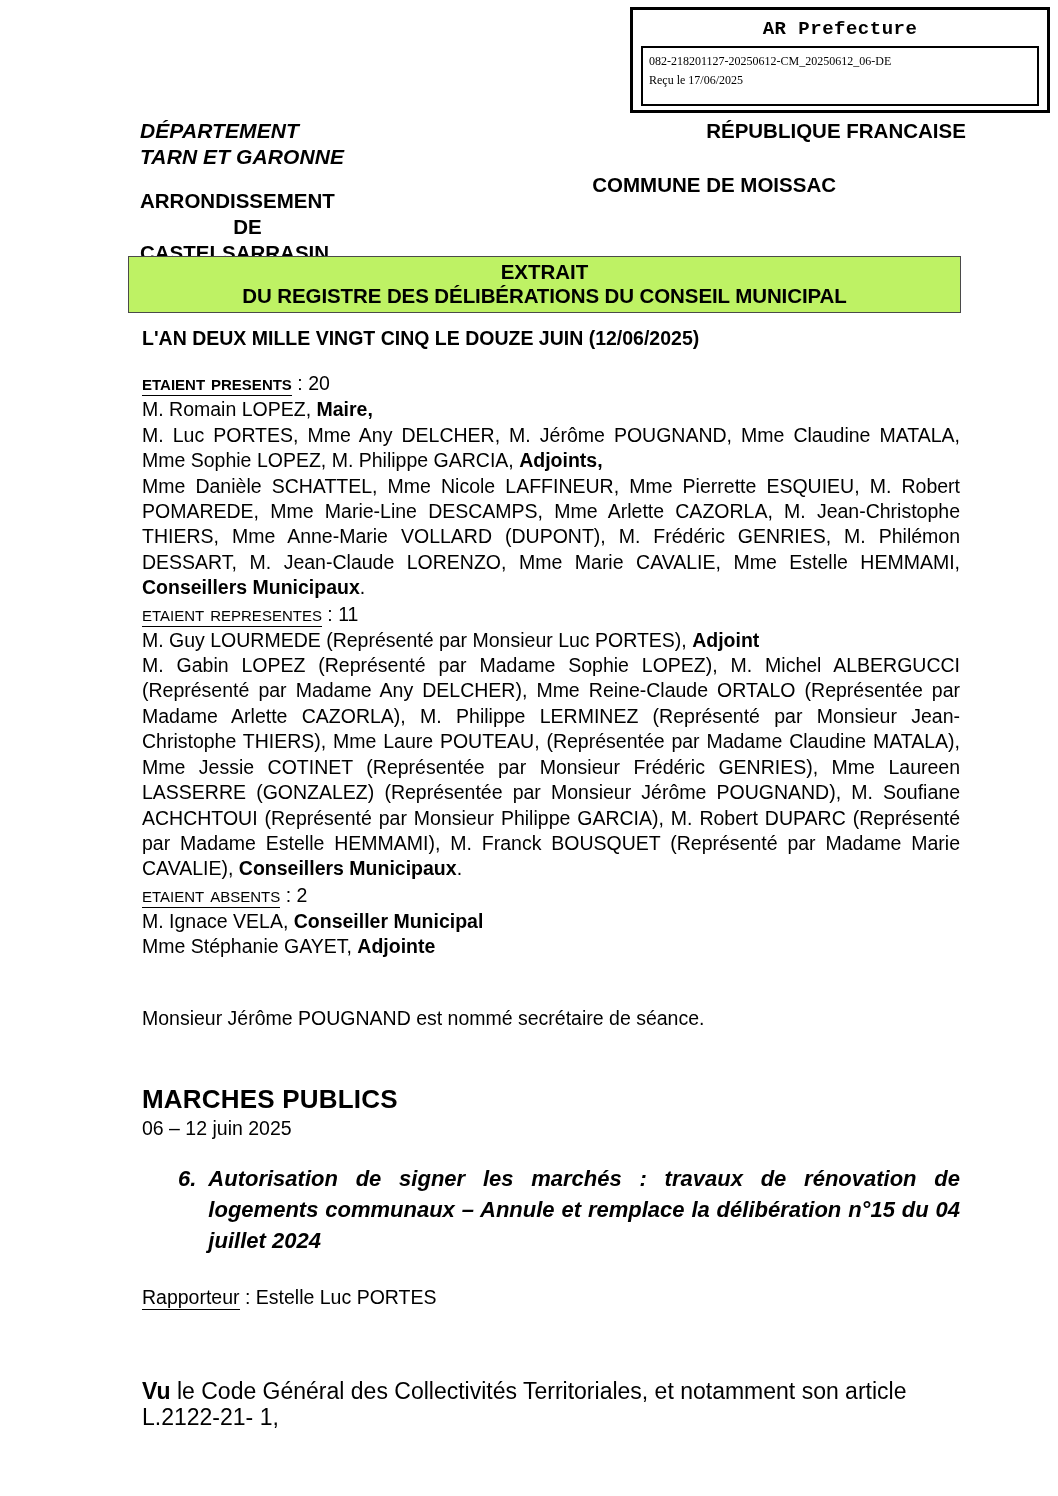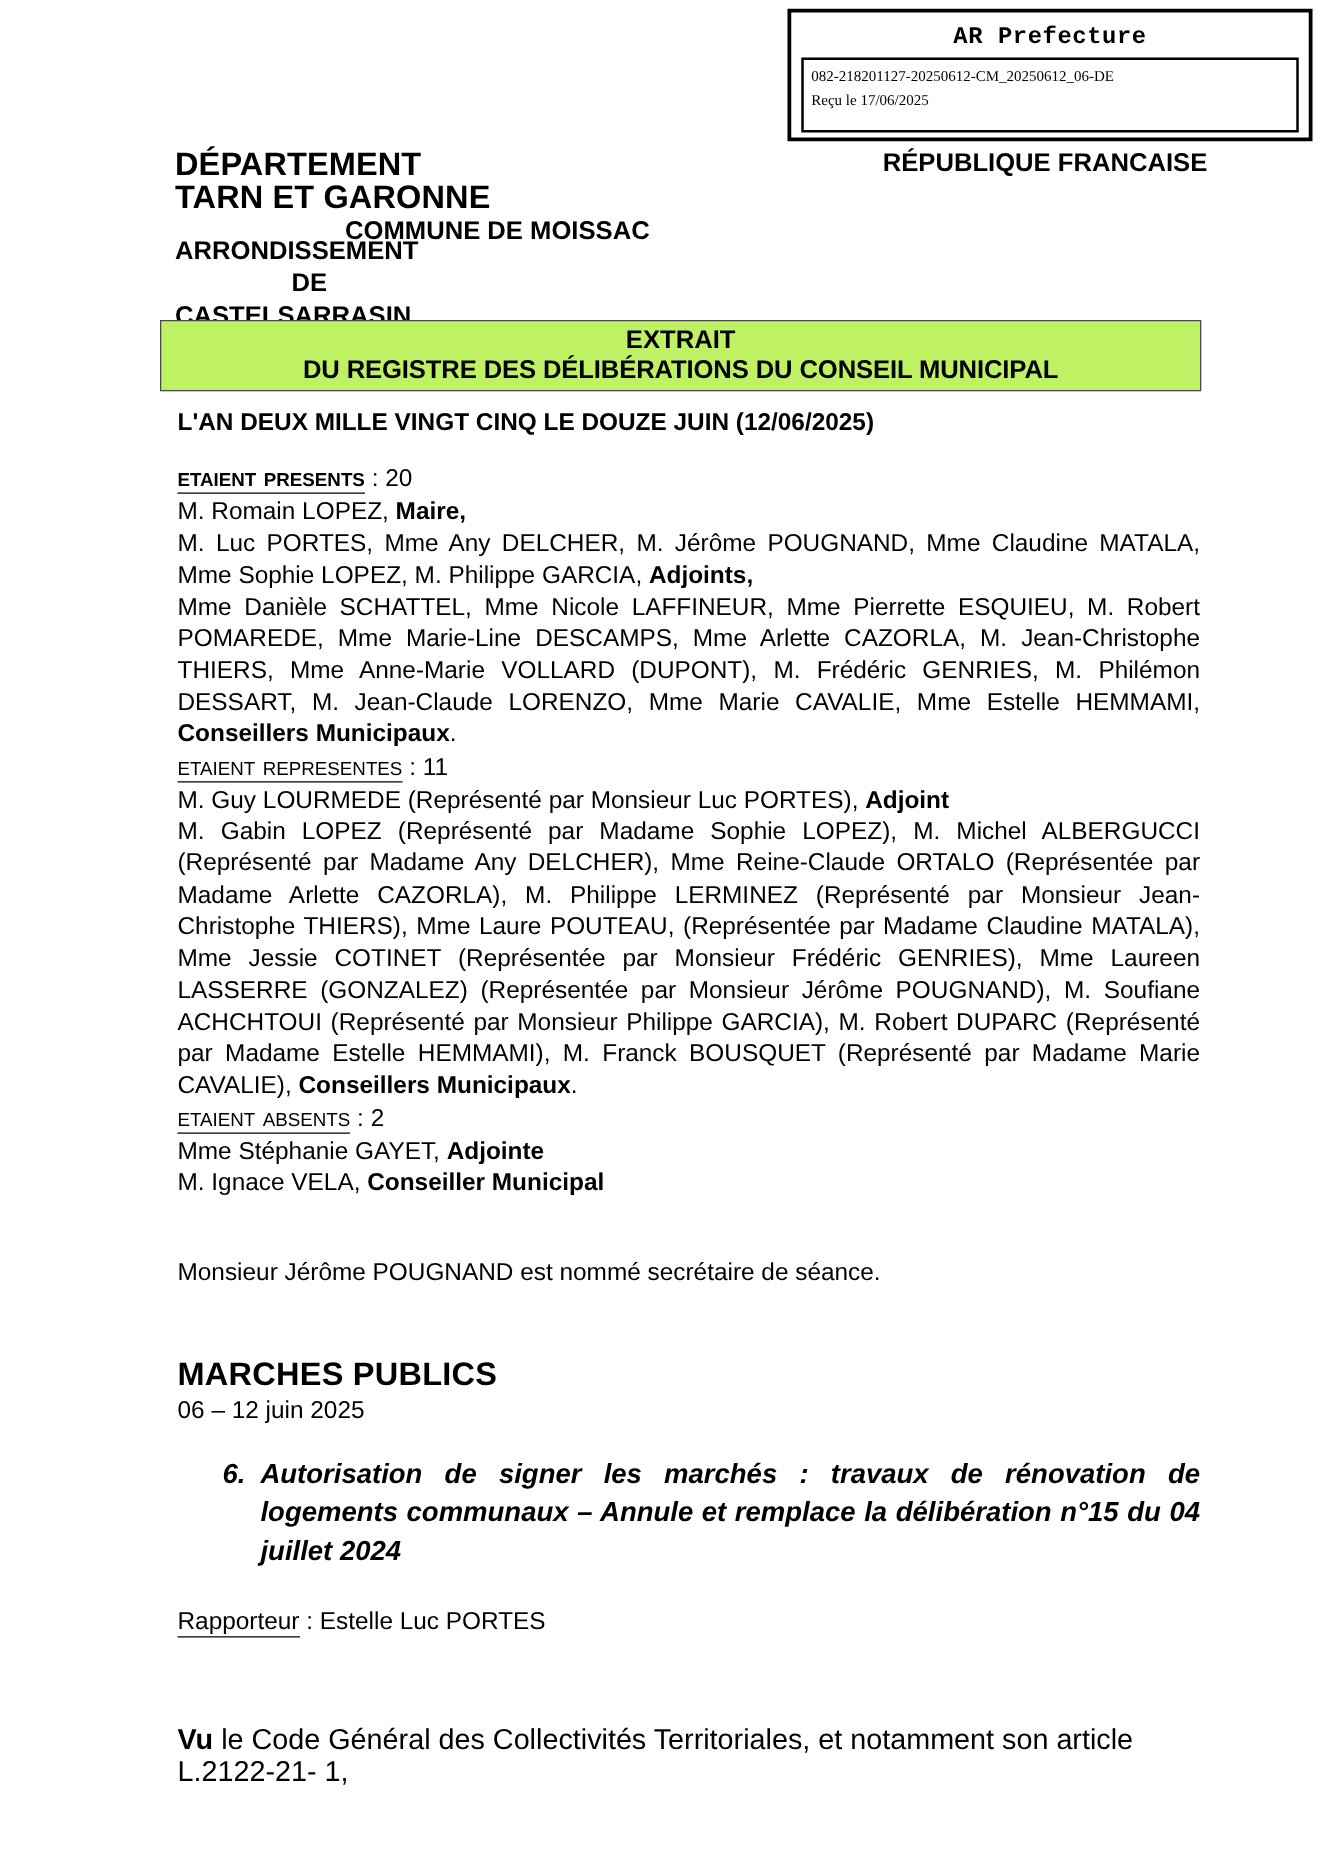--- a/index.html
+++ b/index.html
@@ -67,40 +67,41 @@
     top: 118px;
     width: 1058px;
     height: 140px;
   }
   .hdr-left {
     position: absolute;
     left: 124px;
     top: 0;
     width: 330px;
     font-weight: bold;
-    font-size: 26px;
+    font-size: 21px;
     line-height: 26px;
     letter-spacing: 0.1px;
+    font-style: italic;
   }
   .hdr-rf {
     position: absolute;
     left: 600px;
     top: 0;
     width: 440px;
     text-align: center;
     font-weight: bold;
     font-size: 20.5px;
     line-height: 26px;
   }
   .hdr-commune {
     position: absolute;
     left: 260px;
     top: 54px;
     width: 560px;
-    text-align: left;
+    text-align: right;
     font-weight: bold;
     font-size: 20.5px;
     line-height: 26px;
   }
   .hdr-arr {
     position: absolute;
     left: 124px;
     top: 70px;
     width: 215px;
     font-weight: bold;
@@ -281,23 +282,23 @@
     <p class="p"><span>Mme Danièle SCHATTEL, Mme Nicole LAFFINEUR, Mme Pierrette ESQUIEU, M. Robert POMAREDE, Mme Marie-Line DESCAMPS, Mme Arlette CAZORLA, M. Jean-Christophe THIERS, Mme Anne-Marie VOLLARD (DUPONT), M. Frédéric GENRIES, M. Philémon DESSART, M. Jean-Claude LORENZO, Mme Marie CAVALIE, Mme Estelle HEMMAMI, </span><span class="b">Conseillers Municipaux</span><span>.</span></p>
 
     <p class="label-row"><span class="smallcaps-label thin">Etaient representes</span><span> : </span><span>11</span></p>
 
     <p class="p p-left"><span>M. Guy LOURMEDE (Représenté par Monsieur Luc PORTES), </span><span class="b">Adjoint</span></p>
 
     <p class="p"><span>M. Gabin LOPEZ (Représenté par Madame Sophie LOPEZ), M. Michel ALBERGUCCI (Représenté par Madame Any DELCHER), Mme Reine-Claude ORTALO (Représentée par Madame Arlette CAZORLA), M. Philippe LERMINEZ (Représenté par Monsieur Jean-Christophe THIERS), Mme Laure POUTEAU, (Représentée par Madame Claudine MATALA), Mme Jessie COTINET (Représentée par Monsieur Frédéric GENRIES), Mme Laureen LASSERRE (GONZALEZ) (Représentée par Monsieur Jérôme POUGNAND), M. Soufiane ACHCHTOUI (Représenté par Monsieur Philippe GARCIA), M. Robert DUPARC (Représenté par Madame Estelle HEMMAMI), M. Franck BOUSQUET (Représenté par Madame Marie CAVALIE), </span><span class="b">Conseillers Municipaux</span><span>.</span></p>
 
     <p class="label-row"><span class="smallcaps-label thin">Etaient absents</span><span> : </span><span>2</span></p>
 
+    <p class="p p-left"><span>M. Ignace VELA, </span><span class="b">Conseiller Municipal</span></p>
+
     <p class="p p-left"><span>Mme Stéphanie GAYET, </span><span class="b">Adjointe</span></p>
-
-    <p class="p p-left"><span>M. Ignace VELA, </span><span class="b">Conseiller Municipal</span></p>
 
     <div class="spacer-secretaire"></div>
 
     <p class="secretaire">Monsieur Jérôme POUGNAND est nommé secrétaire de séance.</p>
 
     <div class="spacer-marches"></div>
 
     <p class="marches-title">MARCHES PUBLICS</p>
     <p class="marches-sub">06 – 12 juin 2025</p>
 

